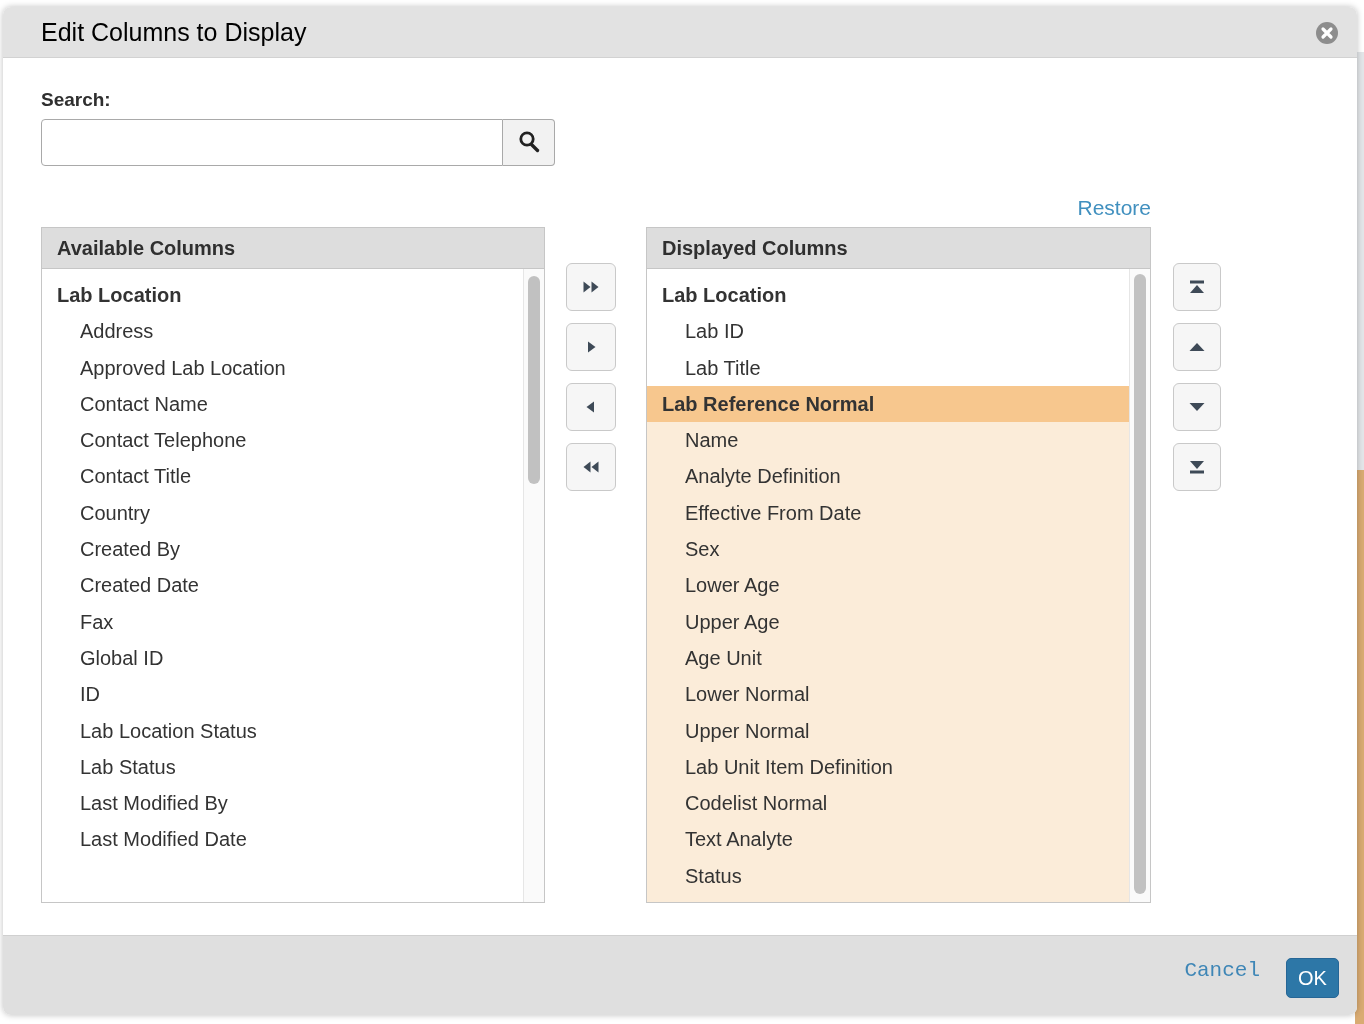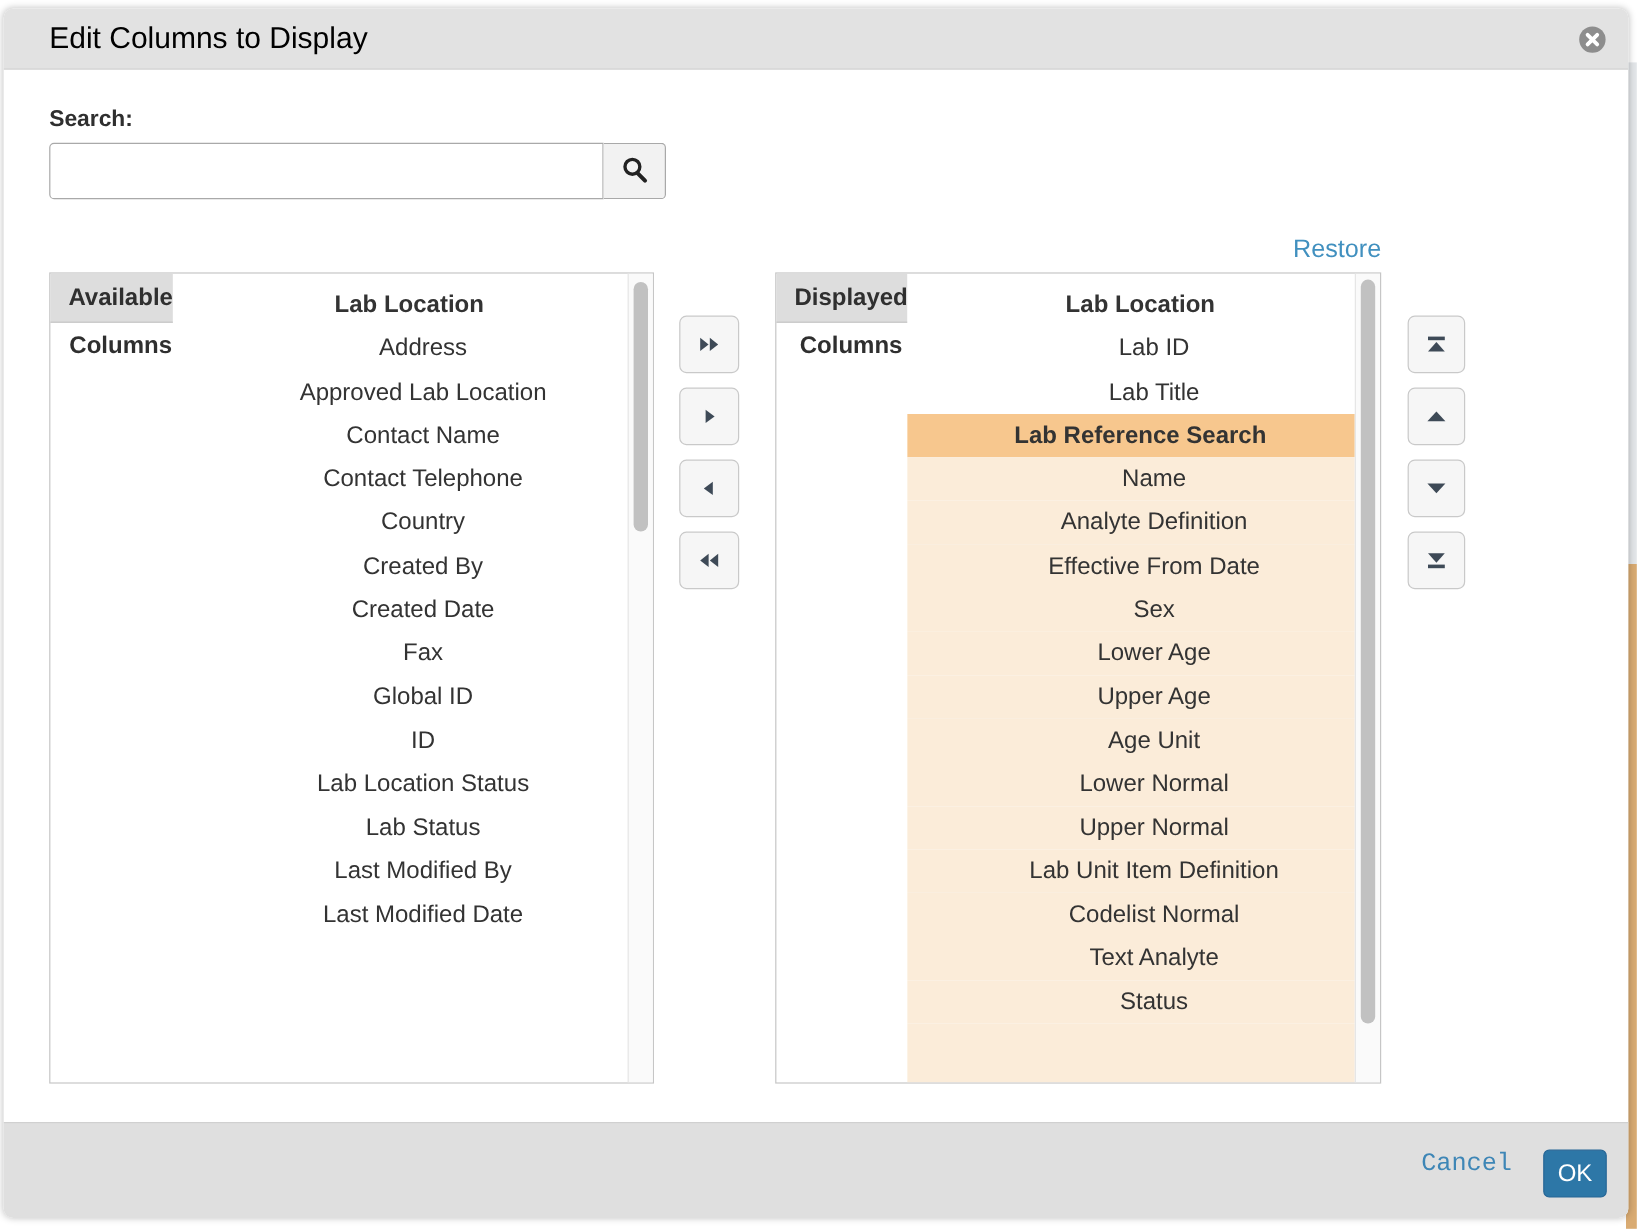--- a/index.html
+++ b/index.html
@@ -54,21 +54,21 @@
   
   .restore {
     position: absolute; top: 189px; left: 643px; width: 505px;
     text-align: right; font-size: 21px; color: #4190bf; cursor: pointer;
   }
 
   
   .panel {
     position: absolute; top: 220px; height: 676px;
     border: 1px solid #c6c6c6; background: #fff;
-    display: flex; flex-direction: row; text-align: center;
+    display: flex; flex-direction: column;
   }
   .panel.available { left: 38px;  width: 504px; }
   .panel.displayed { left: 643px; width: 505px; }
   .panel-header {
     height: 41px; flex: 0 0 41px; background: #dddddd;
     border-bottom: 1px solid #c6c6c6;
     font-size: 20px; font-weight: bold; color: #2f2f2f;
     line-height: 40px; padding-left: 15px;
   }
   .panel-body { position: relative; flex: 1; overflow: hidden; }
@@ -165,20 +165,21 @@
 
   <div class="panel available">
     <div class="panel-header">Available Columns</div>
     <div class="panel-body">
       <div class="list">
           <div class="row group">Lab Location</div>
           <div class="row">Address</div>
           <div class="row">Approved Lab Location</div>
           <div class="row">Contact Name</div>
           <div class="row">Contact Telephone</div>
+          <div class="row">Contact Title</div>
           <div class="row">Country</div>
           <div class="row">Created By</div>
           <div class="row">Created Date</div>
           <div class="row">Fax</div>
           <div class="row">Global ID</div>
           <div class="row">ID</div>
           <div class="row">Lab Location Status</div>
           <div class="row">Lab Status</div>
           <div class="row">Last Modified By</div>
           <div class="row">Last Modified Date</div>
@@ -190,21 +191,21 @@
     </div>
   </div>
 
   <div class="panel displayed">
     <div class="panel-header">Displayed Columns</div>
     <div class="panel-body">
       <div class="list">
           <div class="row group">Lab Location</div>
           <div class="row">Lab ID</div>
           <div class="row">Lab Title</div>
-          <div class="row group selected">Lab Reference Search</div>
+          <div class="row group selected">Lab Reference Normal</div>
           <div class="row tinted">Name</div>
           <div class="row tinted">Analyte Definition</div>
           <div class="row tinted">Effective From Date</div>
           <div class="row tinted">Sex</div>
           <div class="row tinted">Lower Age</div>
           <div class="row tinted">Upper Age</div>
           <div class="row tinted">Age Unit</div>
           <div class="row tinted">Lower Normal</div>
           <div class="row tinted">Upper Normal</div>
           <div class="row tinted">Lab Unit Item Definition</div>

